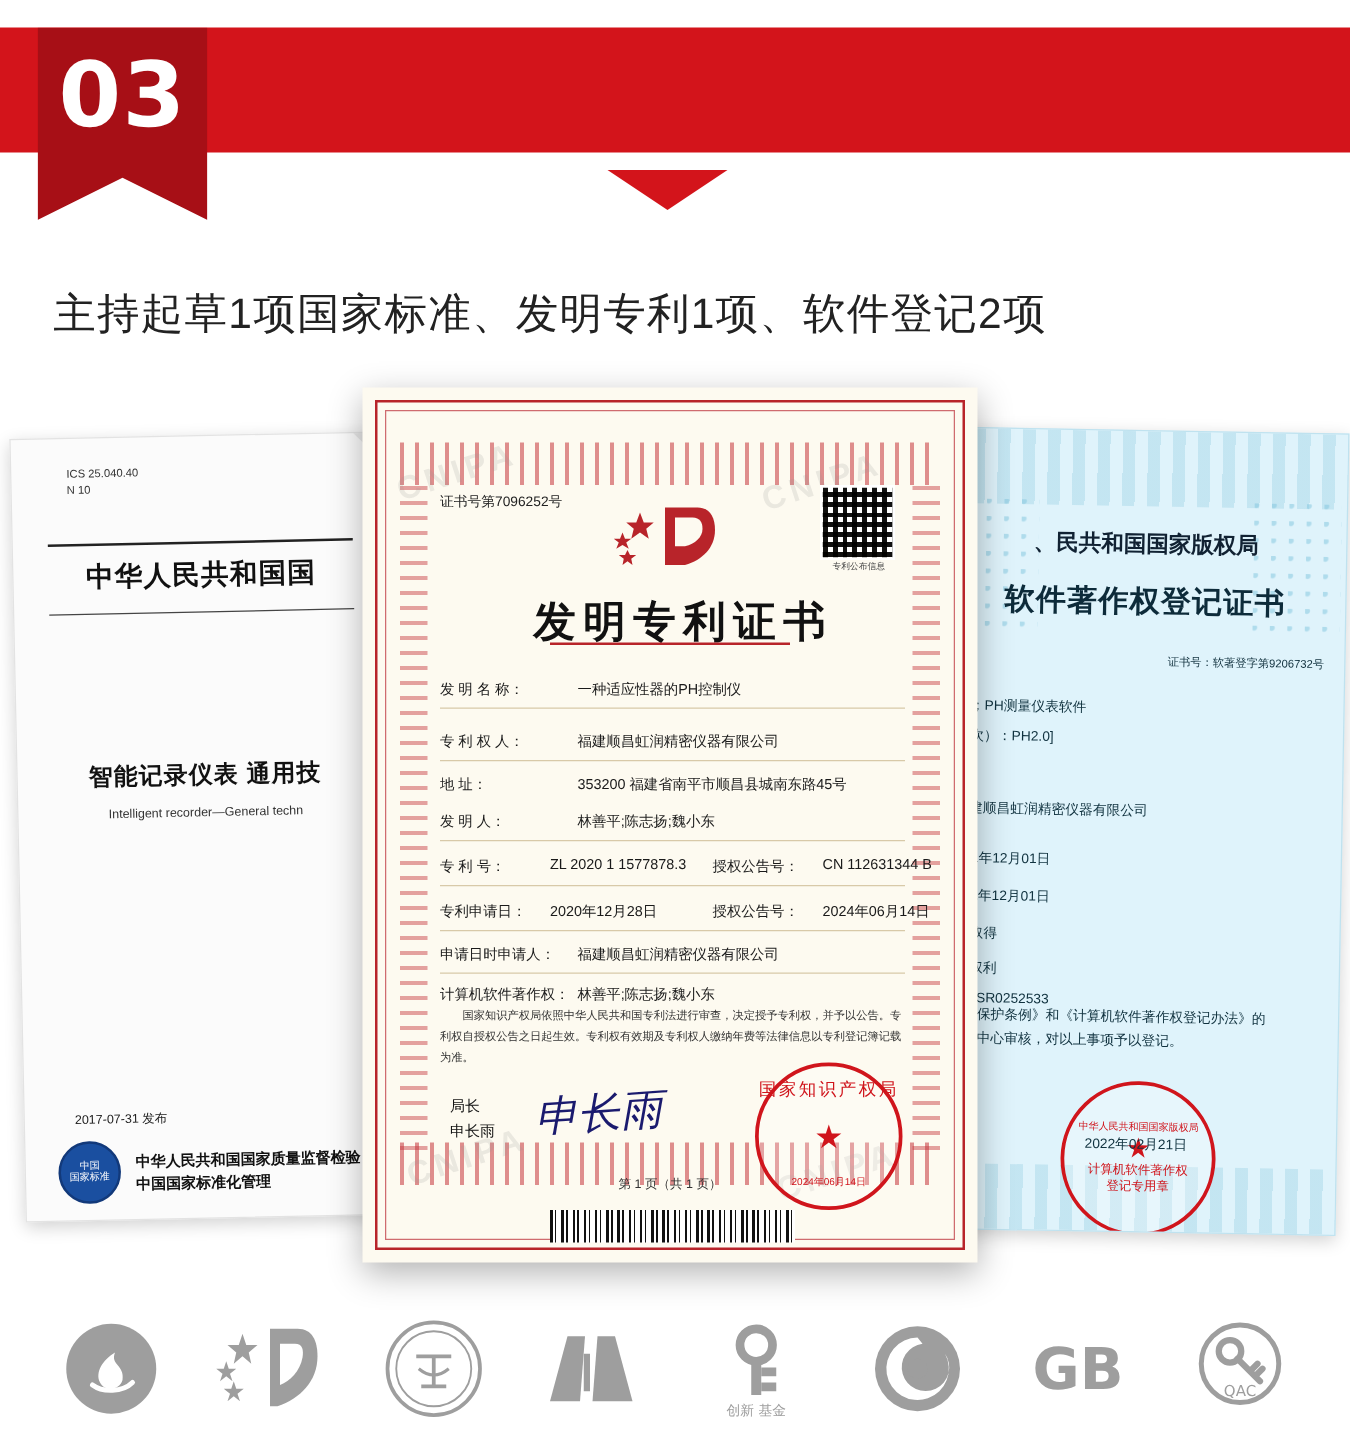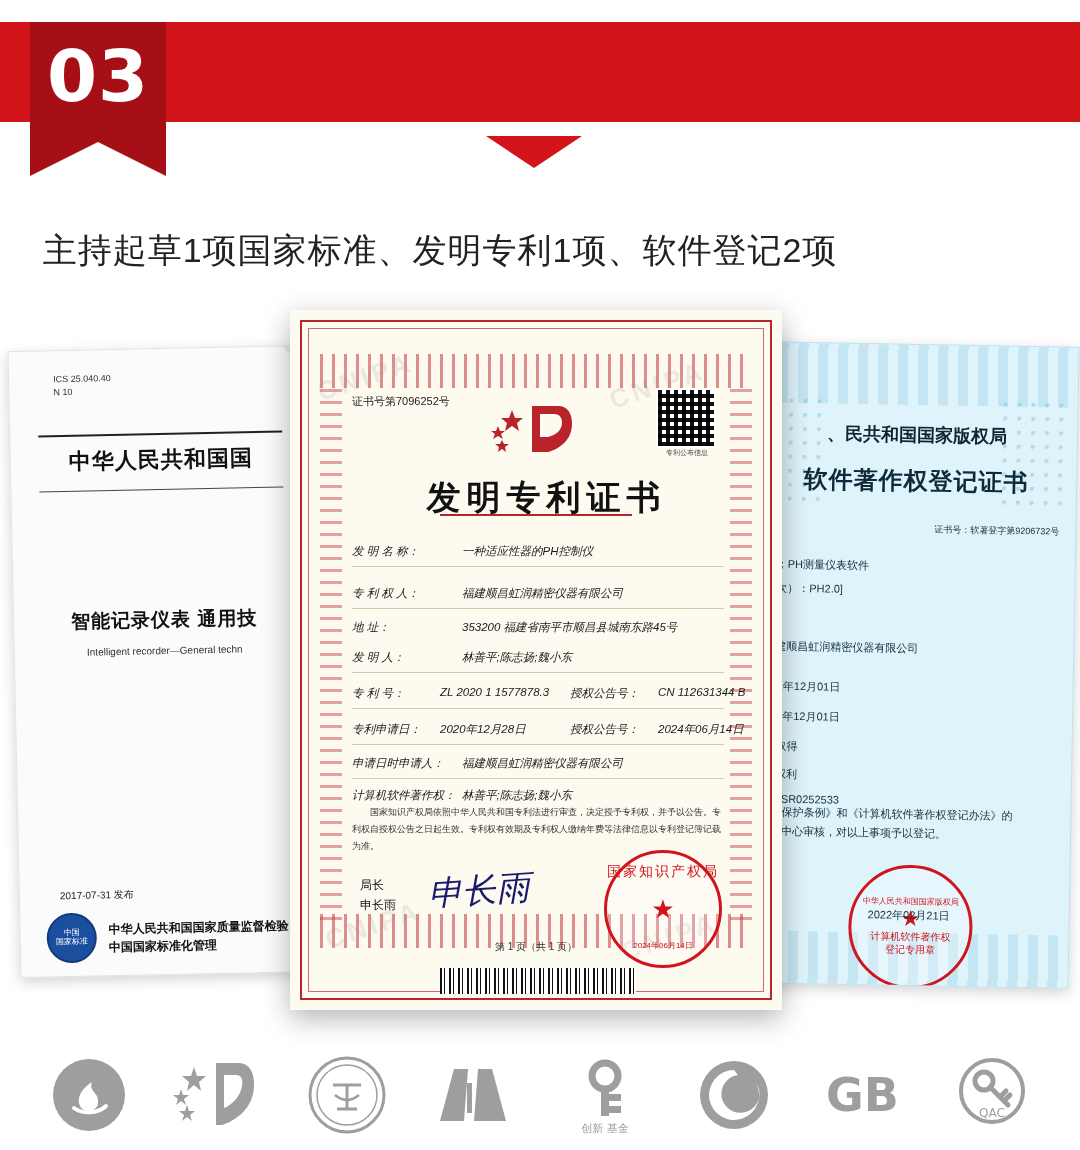--- a/index.html
+++ b/index.html
@@ -127,21 +127,21 @@
   .cert-center .qr{position:absolute;right:66px;top:78px;width:56px;height:56px;
     background:
       repeating-linear-gradient(0deg,#111 0 4px,#fff 4px 8px),
       repeating-linear-gradient(90deg,#111 0 4px,#fff 4px 8px);
     background-blend-mode:multiply;border:2px solid #fff;}
   .cert-center .qr-cap{position:absolute;right:52px;top:138px;width:86px;text-align:center;font-size:7px;color:#444;}
   .cert-center .main-title{position:absolute;left:0;top:155px;width:513px;text-align:center;
     font-size:34px;font-weight:bold;color:#111;letter-spacing:6px;margin-top:10px;}
   .cert-center .title-rule{position:absolute;left:150px;top:204px;width:192px;height:2px;background:#b8242a;}
 
-  .cert-center .f-row{position:absolute;font-size:11.5px;color:#1a1a1a;font-style:italic;}
+  .cert-center .f-row{position:absolute;font-size:11.5px;color:#1a1a1a;}
   .cert-center .hr{position:absolute;height:1px;background:#d8c9a8;}
 
   .cert-center .notice{position:absolute;left:62px;top:494px;width:372px;font-size:9px;color:#333;line-height:1.9;text-indent:18px;}
   .cert-center .sig-label{position:absolute;left:70px;top:565px;font-size:12px;color:#111;line-height:1.7;}
   .cert-center .sig-hand{position:absolute;left:138px;top:558px;font-size:34px;color:#1a1a6e;
     font-family:"DejaVu Serif",serif;font-style:italic;transform:rotate(-4deg);}
   .cert-center .gov-seal{
     position:absolute;right:60px;top:540px;width:112px;height:112px;border-radius:50%;
     border:3px solid #d0151c;color:#d0151c;display:flex;flex-direction:column;
     align-items:center;justify-content:center;background:rgba(255,255,255,.2);

